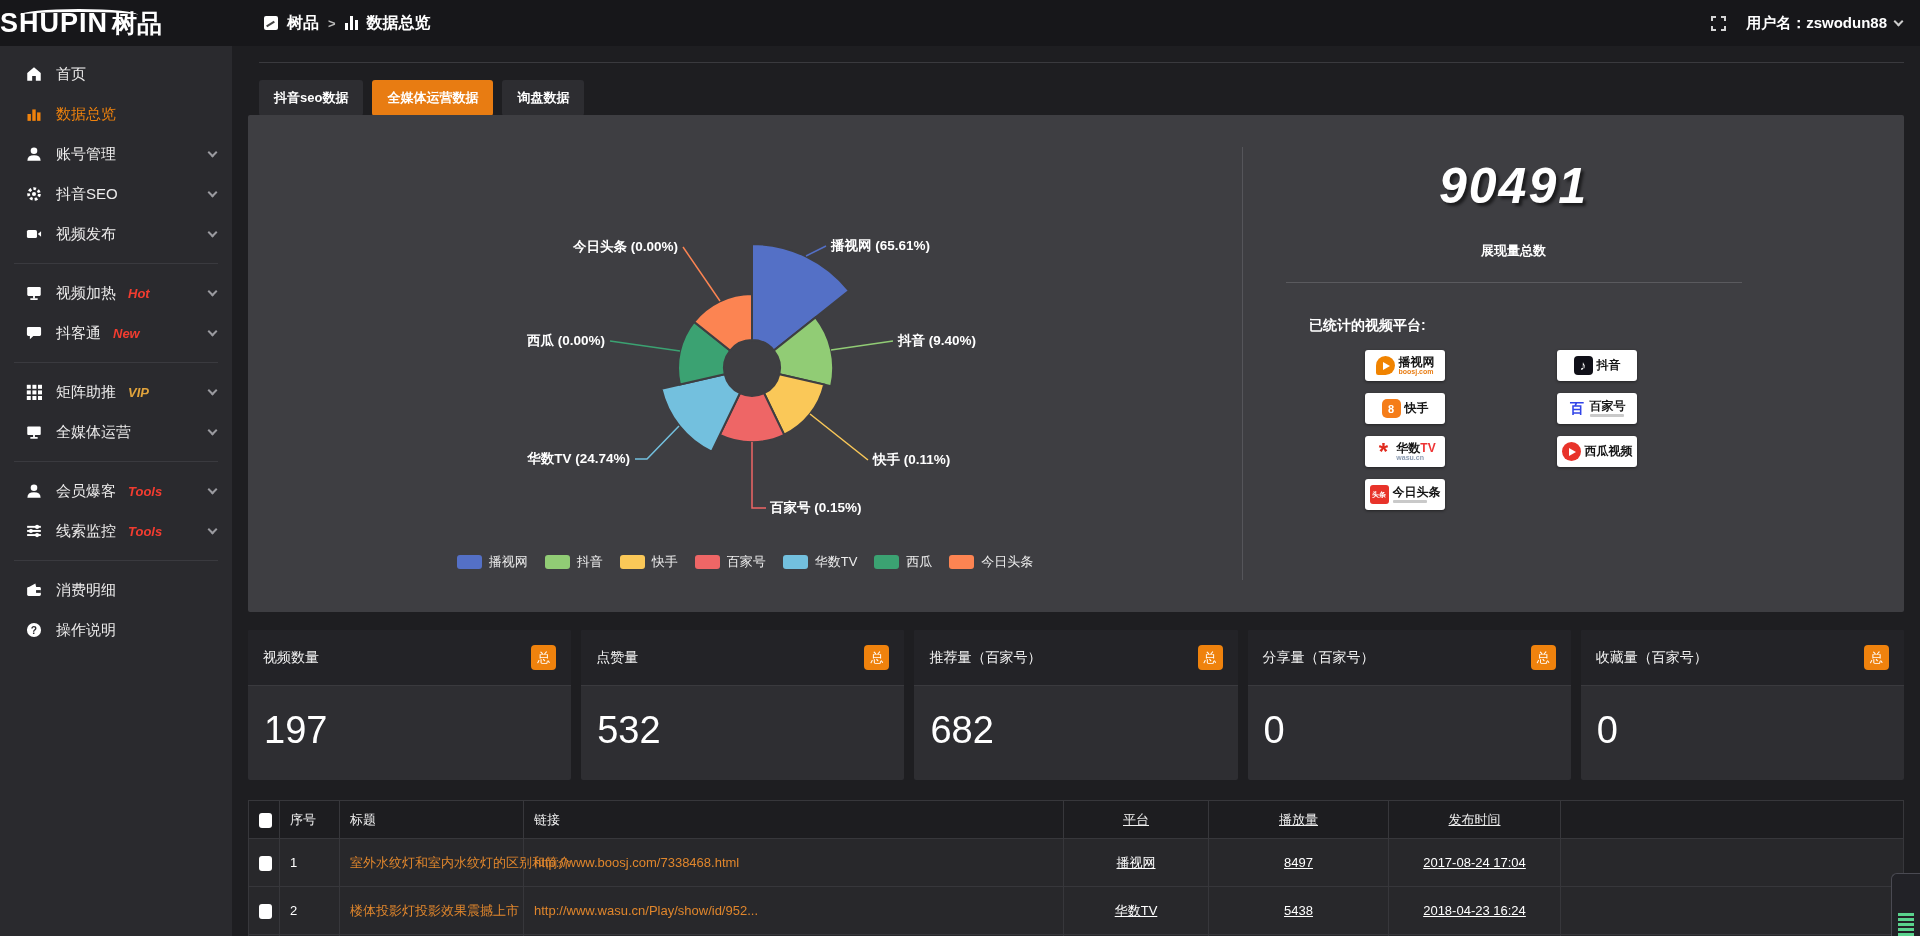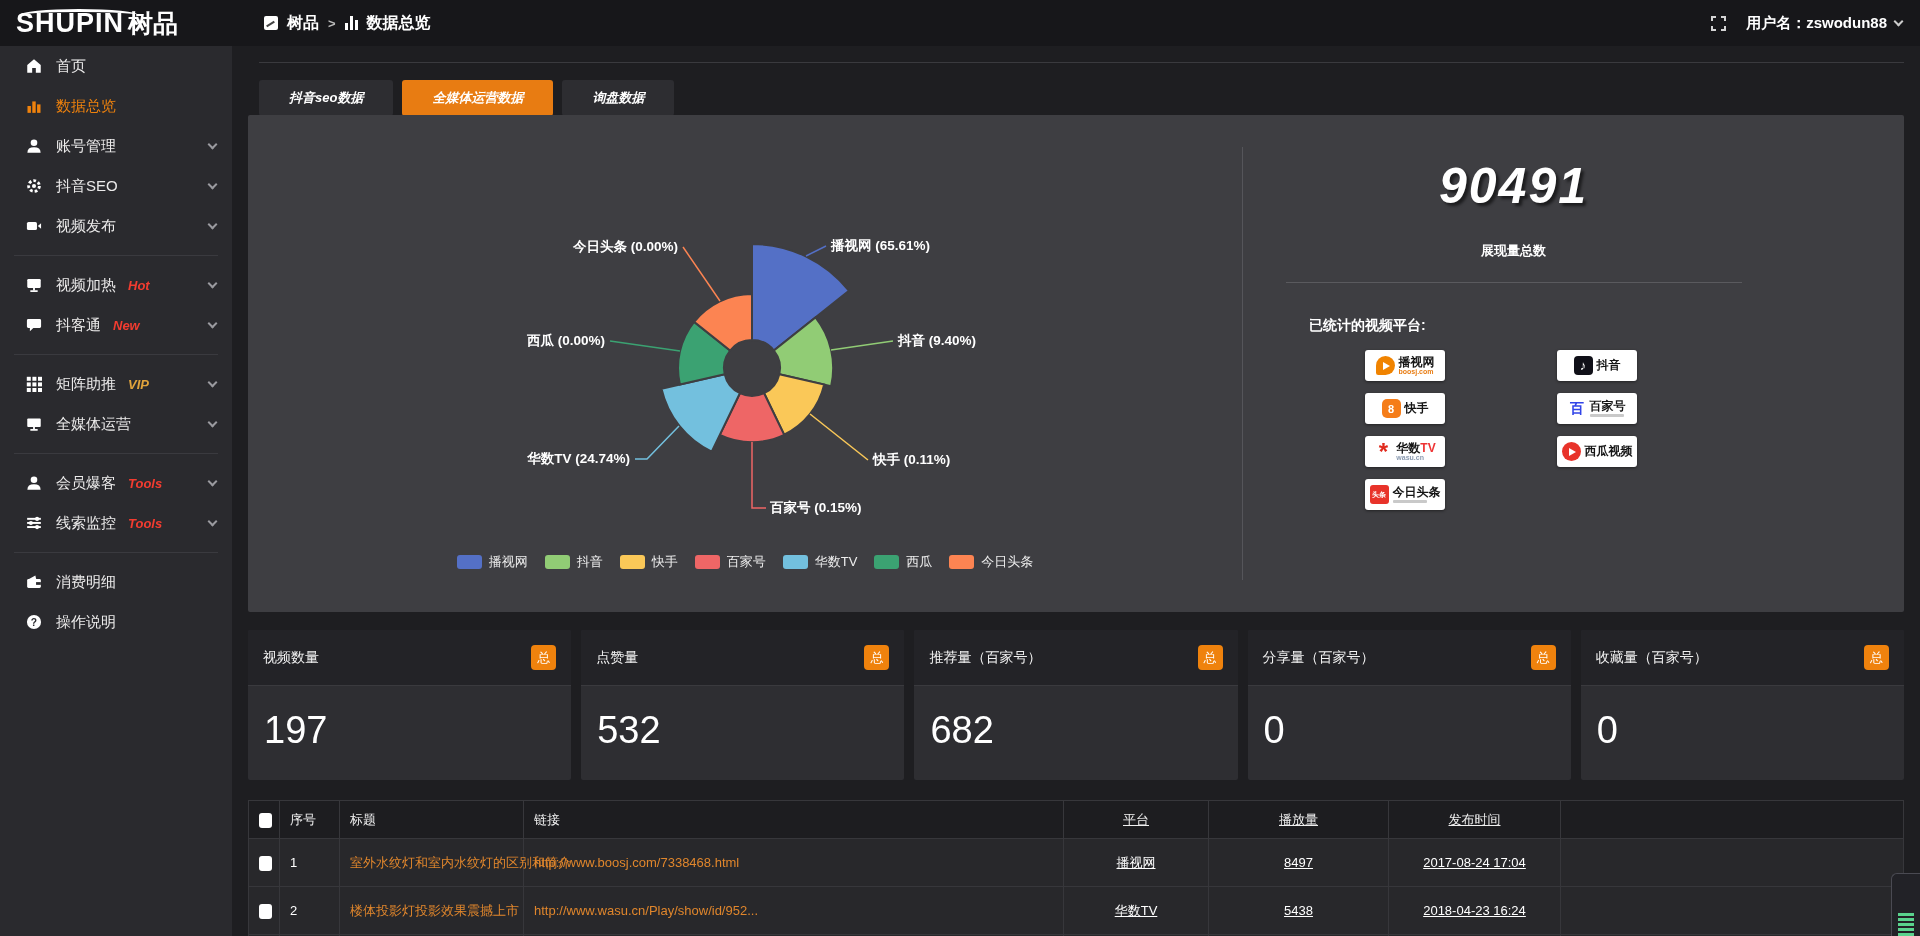--- a/index.html
+++ b/index.html
@@ -3,21 +3,21 @@
 <meta charset="utf-8">
 <style>
   * { margin:0; padding:0; box-sizing:border-box; }
   html,body { width:1920px; height:936px; overflow:hidden; }
   body { position:relative; background:#1e1e21; color:#fff;
          font-family:"Liberation Sans","DejaVu Sans",sans-serif; }
 
   
   .topbar { position:absolute; top:0; left:0; right:0; height:46px; background:#17171a;
             display:flex; align-items:center; z-index:6; }
-  .logo { width:232px; padding-left:16px; position:relative; display:flex; align-items:baseline; }
+  .logo { width:232px; position:relative; display:flex; align-items:baseline; }
   .logo-arc { position:absolute; left:20px; top:2px; width:118px; height:12px;
               border-top:3px solid #fff; border-radius:50%; }
   .logo-en { font-size:27px; font-weight:bold; letter-spacing:1px; }
   .logo-cn { font-size:25px; font-weight:bold; margin-left:4px; }
   .crumbs { display:flex; align-items:center; gap:9px; margin-left:32px; font-size:16px; font-weight:bold; }
   .ic-note { width:14px; height:14px; background:#fff; border-radius:2px; position:relative; }
   .ic-note::after { content:""; position:absolute; left:2px; top:7px; width:9px; height:2px;
                     background:#444; transform:rotate(-32deg); }
   .crumb-sep { color:#bbb; font-size:13px; }
   .ic-bars { display:inline-flex; align-items:flex-end; gap:2px; height:14px; }
@@ -28,37 +28,37 @@
   .ic-fs i { position:absolute; width:5px; height:5px; border:2px solid #d5d5d5; }
   .ic-fs i:nth-child(1){left:0;top:0;border-right:none;border-bottom:none}
   .ic-fs i:nth-child(2){right:0;top:0;border-left:none;border-bottom:none}
   .ic-fs i:nth-child(3){left:0;bottom:0;border-right:none;border-top:none}
   .ic-fs i:nth-child(4){right:0;bottom:0;border-left:none;border-top:none}
   .user-wrap { display:flex; align-items:center; gap:8px; font-size:15px; font-weight:bold; cursor:pointer; }
   .chev { width:7px; height:7px; border-right:2px solid #ccc; border-bottom:2px solid #ccc;
           transform:rotate(45deg); display:inline-block; margin-top:-4px; }
 
   
-  .sidebar { position:absolute; left:0; top:46px; bottom:0; width:232px; background:#2a2a2e; padding-top:0; }
+  .sidebar { position:absolute; left:0; top:46px; bottom:0; width:232px; background:#2a2a2e; padding-top:8px; }
   .side-item { height:40px; display:flex; align-items:center; padding:0 16px 0 26px;
                font-size:15px; color:#ecebeb; cursor:pointer; }
   .side-item .s-icon { width:16px; height:16px; margin-right:14px; color:#fff; flex:none; }
   .side-item.active, .side-item.active .s-icon { color:#ef820d; }
   .s-badge { margin-left:12px; font-size:13px; font-weight:bold; font-style:italic; color:#f23c30;text-align:right; }
   .s-badge.gold { color:#e2a43c; }
   .side-chev { margin-left:auto; width:7px; height:7px; border-right:2px solid #9a9a9f;
                border-bottom:2px solid #9a9a9f; transform:rotate(45deg); margin-top:-3px; }
   .side-div { height:1px; background:#3a3a3f; margin:9px 14px; }
 
   
   .content { position:absolute; left:232px; top:46px; right:0; bottom:0; }
   .content::before { content:""; position:absolute; top:16px; left:27px; right:16px; height:1px; background:#3a3a3e; }
   .tabs { position:absolute; top:34px; left:27px; display:flex; gap:9px; }
-  .tab { background:#2d2d31; color:#fff; font-size:13px; font-weight:bold; padding:9px 30px;
-         border-radius:3px; cursor:pointer;font-style:italic; }
+  .tab { background:#2d2d31; color:#fff; font-size:13px; font-weight:bold; padding:9px 15px;
+         border-radius:3px; cursor:pointer; }
   .tab.active { background:#e87c12; }
 
   
   .chart-panel { position:absolute; top:69px; left:16px; right:16px; height:497px;
                  background:#3e3e42; border-radius:2px; }
   .chart-svg { position:absolute; left:0; top:0; }
   .legend { position:absolute; left:0; top:438px; width:994px; display:flex; justify-content:center; gap:17px; }
   .lg-item { display:flex; align-items:center; gap:7px; cursor:pointer; }
   .lg-mark { width:25px; height:14px; border-radius:3px; }
   .lg-label { font-size:13px; color:#eee; }

